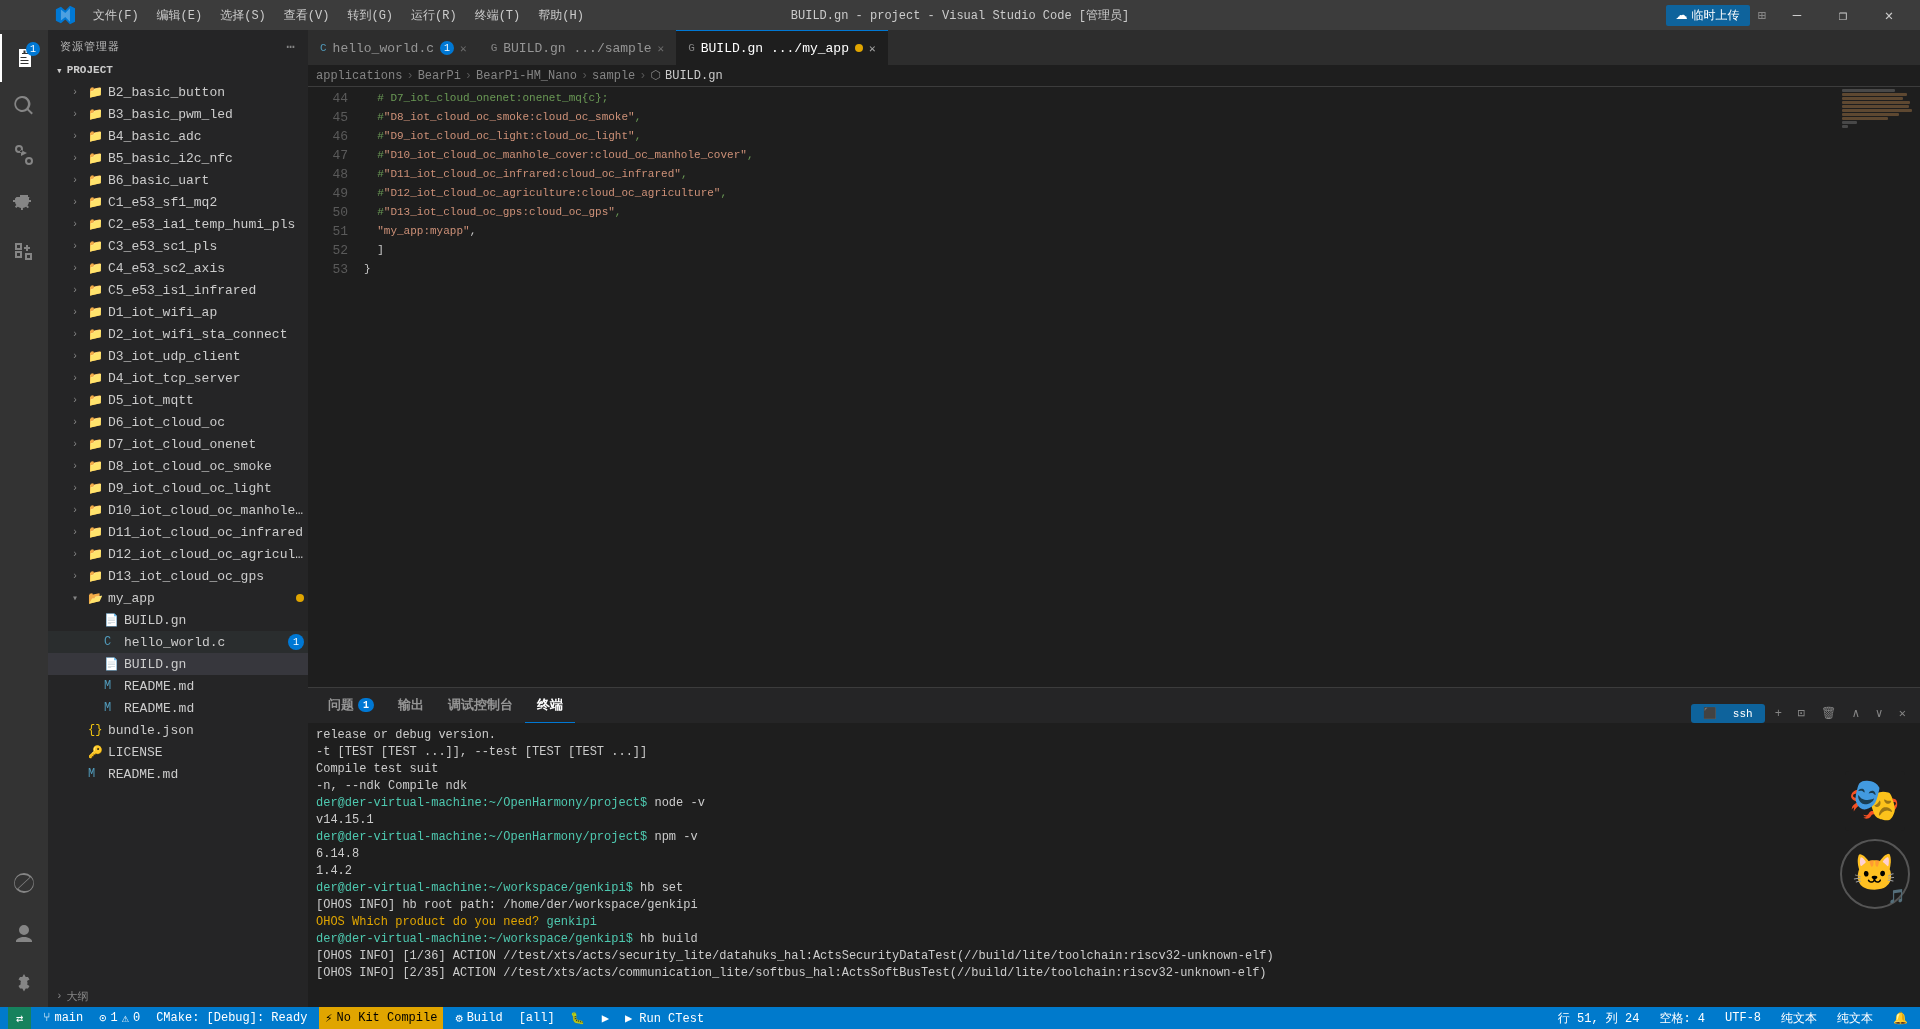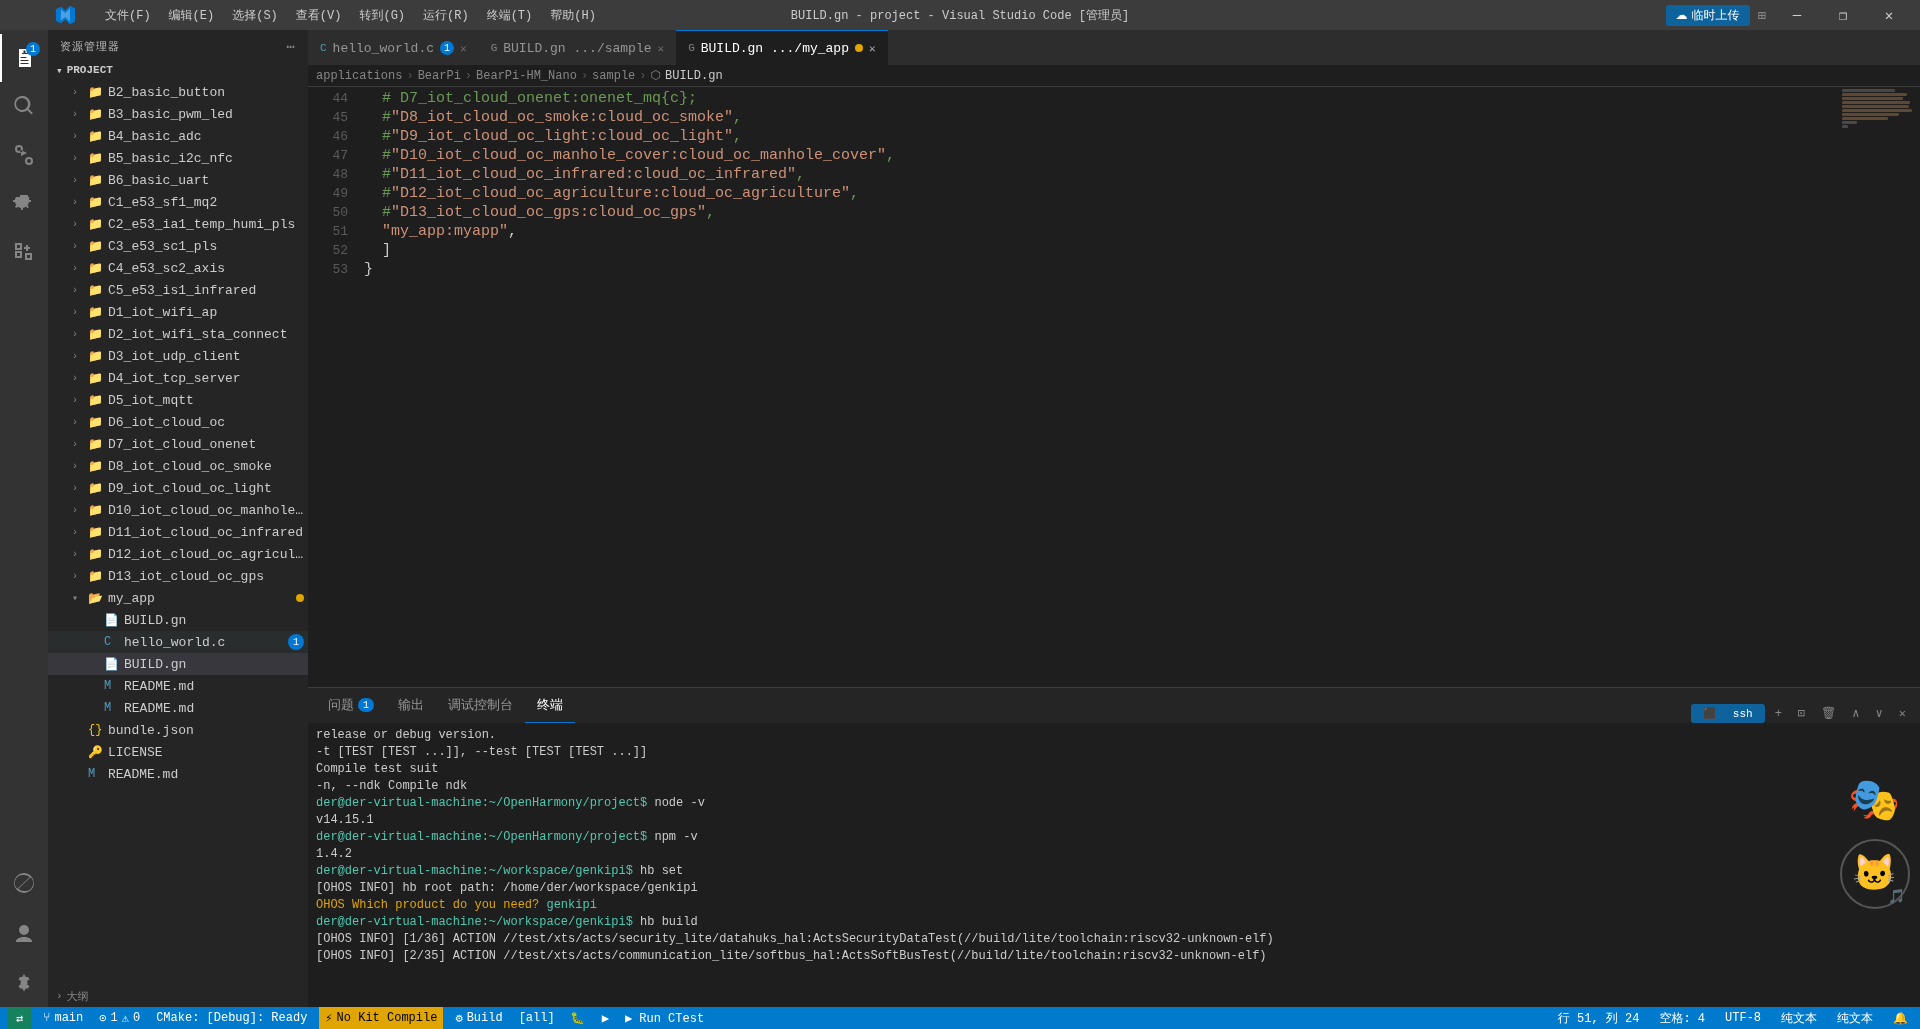--- a/index.html
+++ b/index.html
@@ -20,21 +20,21 @@
       background: #3c3c3c;
       display: flex;
       align-items: center;
       justify-content: space-between;
       padding: 0 8px;
       flex-shrink: 0;
     }
     .titlebar-left {
       display: flex;
       align-items: center;
-      gap: 18px;
+      gap: 6px;
       padding-left: 47px;
     }
     .titlebar-menu {
       display: flex;
       align-items: center;
       gap: 2px;
     }
     .titlebar-menu span {
       padding: 2px 8px;
       font-size: 12px;
@@ -289,21 +289,21 @@
       line-height: 19px;
       flex-shrink: 0;
       overflow: hidden;
       padding-top: 2px;
     }
     .code-area {
       flex: 1;
       overflow: auto;
       padding: 2px 0 0 8px;
       line-height: 19px;
-      font-size: 15px;
+      font-size: 11px;
     }
     .code-area::-webkit-scrollbar { width: 10px; height: 10px; }
     .code-area::-webkit-scrollbar-track { background: #1e1e1e; }
     .code-area::-webkit-scrollbar-thumb { background: #424242; }
     .code-line { white-space: pre; display: block; }
     
     .c-string { color: #ce9178; }
     .c-comment { color: #6a9955; }
     .c-punc { color: #cccccc; }
     
@@ -337,20 +337,21 @@
       height: 35px;
       background: #252526;
       display: flex;
       align-items: flex-end;
       padding: 0 8px;
       flex-shrink: 0;
       justify-content: space-between;
     }
     .panel-tabs-left {
       display: flex;
+      font-weight: bold;
     }
     .panel-tab {
       height: 35px;
       padding: 0 12px;
       display: flex;
       align-items: center;
       gap: 4px;
       cursor: pointer;
       font-size: 13px;
       color: #969696;
@@ -836,20 +837,21 @@
           </div>
         </div>
         <div class="terminal">
           <div><span class="t-output">  release or debug version.</span></div>
           <div><span class="t-output">  -t [TEST [TEST ...]], --test [TEST [TEST ...]]</span></div>
           <div><span class="t-output">                        Compile test suit</span></div>
           <div><span class="t-output">  -n, --ndk             Compile ndk</span></div>
           <div><span class="t-prompt">der@der-virtual-machine:~/OpenHarmony/project$</span> <span class="t-cmd">node -v</span></div>
           <div><span class="t-output">v14.15.1</span></div>
           <div><span class="t-prompt">der@der-virtual-machine:~/OpenHarmony/project$</span> <span class="t-cmd">npm -v</span></div>
+          <div><span class="t-output">6.14.8</span></div>
           <div><span class="t-output">1.4.2</span></div>
           <div><span class="t-prompt">der@der-virtual-machine:~/workspace/genkipi$</span> <span class="t-cmd">hb set</span></div>
           <div><span class="t-output">[OHOS INFO] hb root path: /home/der/workspace/genkipi</span></div>
           <div><span class="t-ohos">OHOS Which product do you need?  </span><span class="t-product">genkipi</span></div>
           <div><span class="t-prompt">der@der-virtual-machine:~/workspace/genkipi$</span> <span class="t-cmd">hb build</span></div>
           <div><span class="t-info">[OHOS INFO] [1/36] ACTION //test/xts/acts/security_lite/datahuks_hal:ActsSecurityDataTest(//build/lite/toolchain:riscv32-unknown-elf)</span></div>
           <div><span class="t-info">[OHOS INFO] [2/35] ACTION //test/xts/acts/communication_lite/softbus_hal:ActsSoftBusTest(//build/lite/toolchain:riscv32-unknown-elf)</span></div>
 
         </div>
       </div>

